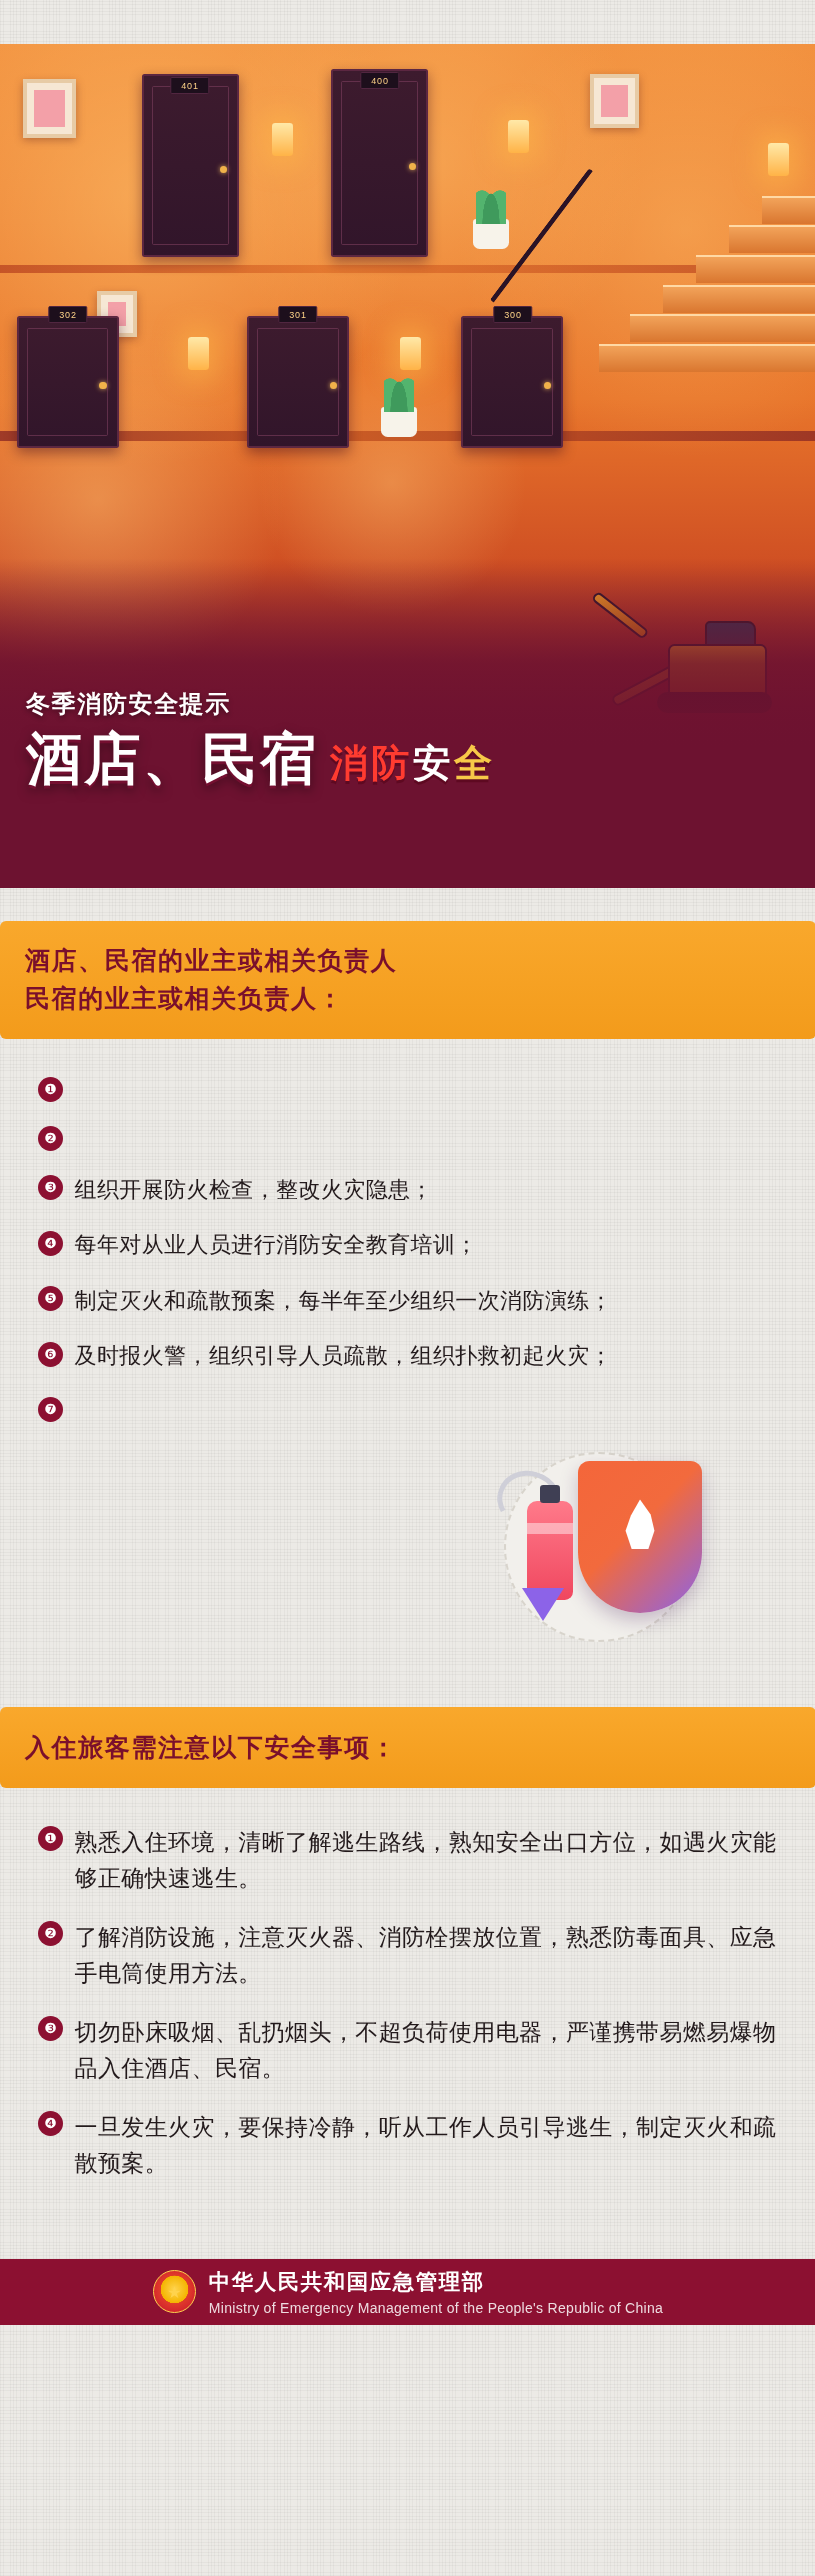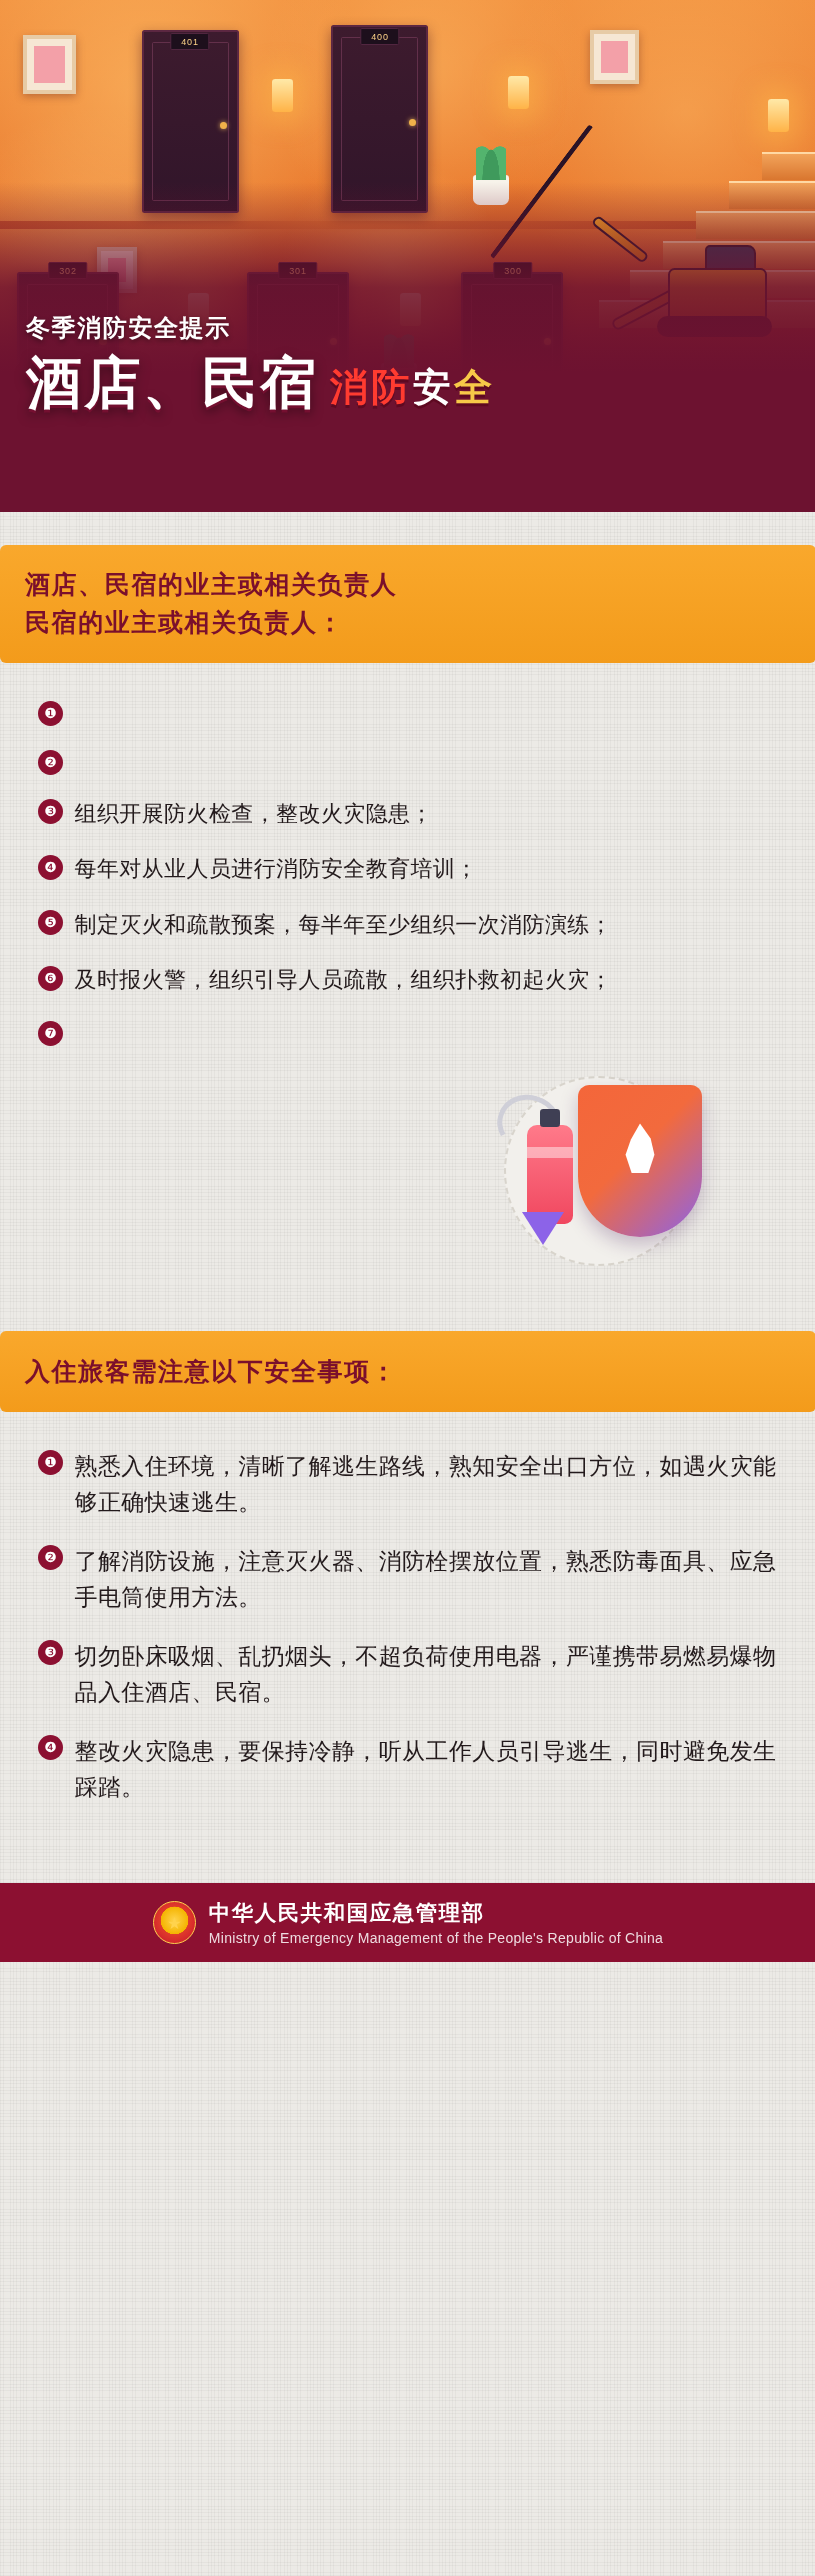--- a/index.html
+++ b/index.html
@@ -17,23 +17,24 @@
       repeating-linear-gradient(0deg, rgba(0,0,0,0.035) 0px, rgba(0,0,0,0.035) 0.8px, transparent 0.8px, transparent 3.3px),
       repeating-linear-gradient(90deg, rgba(0,0,0,0.035) 0px, rgba(0,0,0,0.035) 0.8px, transparent 0.8px, transparent 3.3px),
       #eceae6;
     overflow: hidden;
   }
 
   
   .hero {
     position: relative;
     width: 816px;
-    height: 512px;
+    height: 844px;
     overflow: hidden;
     background: linear-gradient(180deg, #f0873a 0%, #e8742c 35%, #d95a22 60%, #6d1230 100%);
+    margin-top: 44px;
   }
   .hero-wall {
     position: absolute; inset: 0;
     background:
       radial-gradient(circle at 18% 18%, rgba(255,196,110,0.55) 0%, rgba(255,170,70,0.0) 28%),
       radial-gradient(circle at 52% 14%, rgba(255,196,110,0.45) 0%, rgba(255,170,70,0.0) 26%),
       radial-gradient(circle at 84% 22%, rgba(255,196,110,0.40) 0%, rgba(255,170,70,0.0) 24%),
       radial-gradient(circle at 12% 54%, rgba(255,200,120,0.45) 0%, rgba(255,170,70,0.0) 22%),
       radial-gradient(circle at 48% 52%, rgba(255,200,120,0.40) 0%, rgba(255,170,70,0.0) 22%),
       linear-gradient(180deg, #f2913f 0%, #e8752b 42%, #cf4f23 62%, #7a1333 82%, #5d0f2b 100%);
@@ -295,21 +296,21 @@
     position: absolute; left: 35px; top: 145px;
     width: 0; height: 0;
     border-left: 21.4px solid transparent;
     border-right: 21.4px solid transparent;
     border-top: 33px solid #8c63e8;
   }
 
   
   .footer {
     background: #8c1031;
-    height: 79px;
+    height: 66px;
     display: flex;
     align-items: center;
     justify-content: center;
     gap: 13px;
     margin-top: 30px;
   }
   .emblem {
     width: 43px; height: 43px; border-radius: 50%;
     background: radial-gradient(circle at 50% 45%, #ffd34d 0%, #f4b400 45%, #e03b2b 46%, #c8102e 100%);
     border: 1.6px solid #ffd34d;
@@ -480,21 +481,21 @@
     <div class="item">
       <div class="num">❷</div>
       <div class="item-text">了解消防设施，注意灭火器、消防栓摆放位置，熟悉防毒面具、应急手电筒使用方法。</div>
     </div>
     <div class="item">
       <div class="num">❸</div>
       <div class="item-text">切勿卧床吸烟、乱扔烟头，不超负荷使用电器，严谨携带易燃易爆物品入住酒店、民宿。</div>
     </div>
     <div class="item">
       <div class="num">❹</div>
-      <div class="item-text">整改火灾隐患，要保持冷静，听从工作人员引导逃生，同时避免发生踩踏。</div>
+      <div class="item-text">一旦发生火灾，要保持冷静，听从工作人员引导逃生，制定灭火和疏散预案。</div>
     </div>
   </div>
 
   <div class="footer">
     <div class="emblem"></div>
     <div class="footer-text">
       <div class="footer-cn">中华人民共和国应急管理部</div>
       <div class="footer-en">Ministry of Emergency Management of the People's Republic of China</div>
     </div>
   </div>

